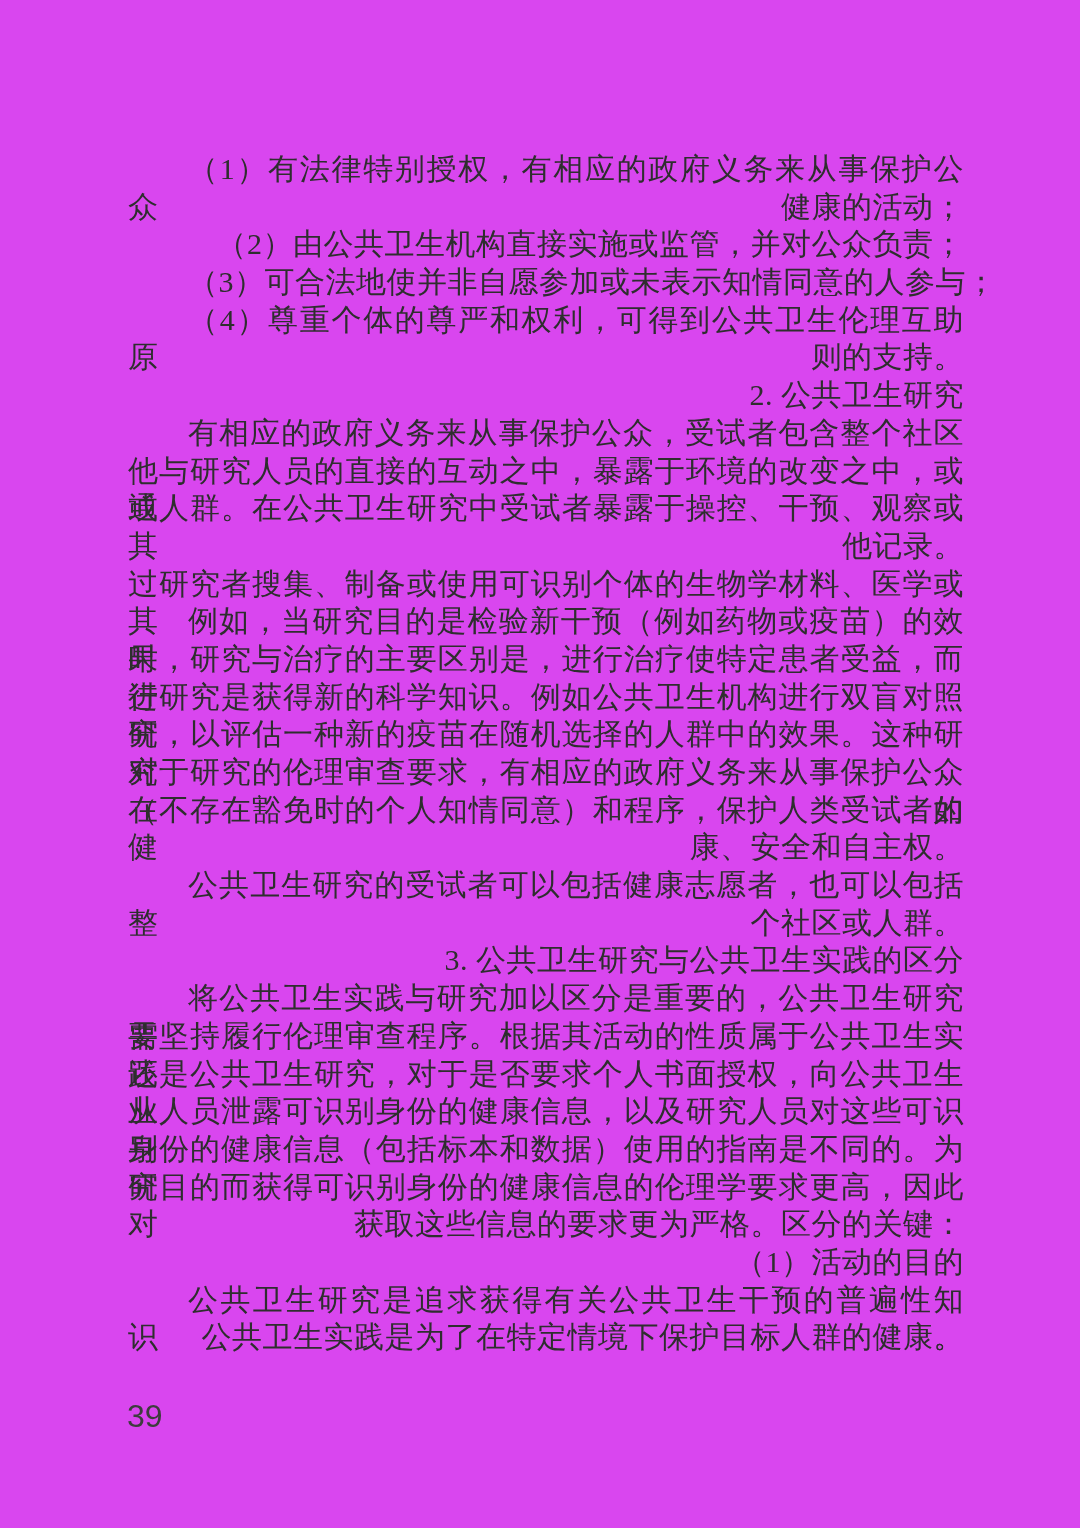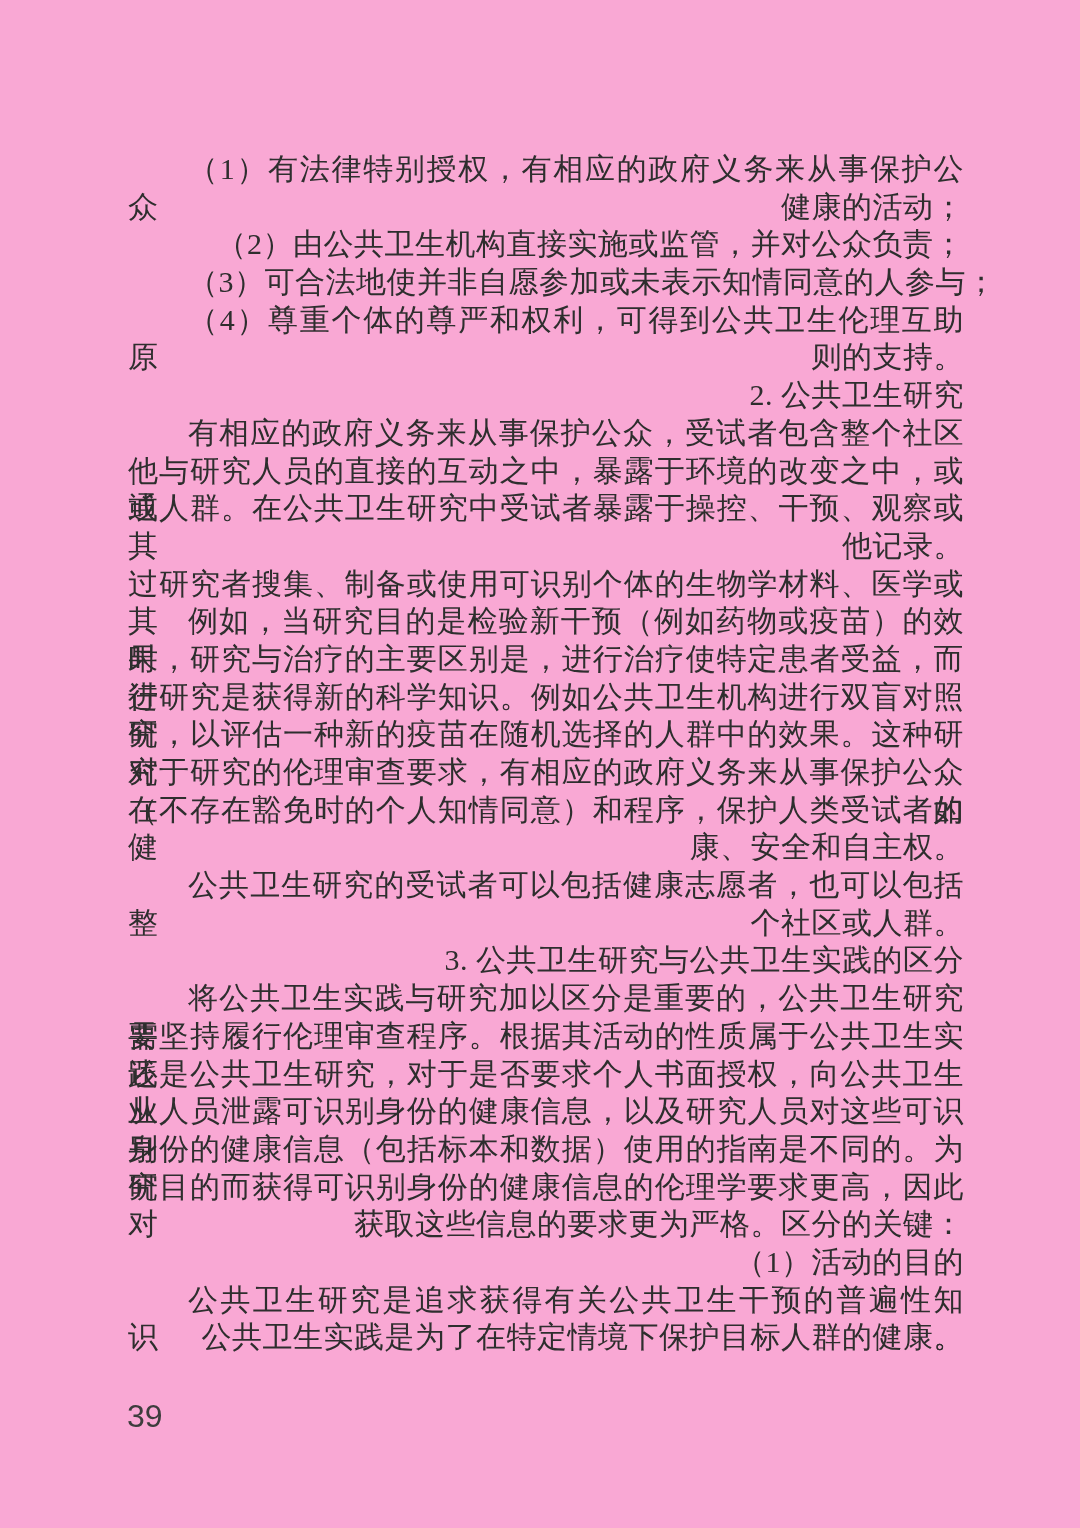--- a/index.html
+++ b/index.html
@@ -4,21 +4,21 @@
 <style>
   html, body {
     margin: 0;
     padding: 0;
     background: #ffffff;
   }
   .page {
     position: relative;
     width: 1080px;
     height: 1528px;
-    background: #f9a8d4;
+    background: #d946ef;
     overflow: hidden;
     font-family: "Liberation Serif", "DejaVu Serif", serif;
   }
   .text-block {
     position: absolute;
     left: 128px;
     top: 150px;
     width: 836px;
     color: #2e2e2e;
   }

